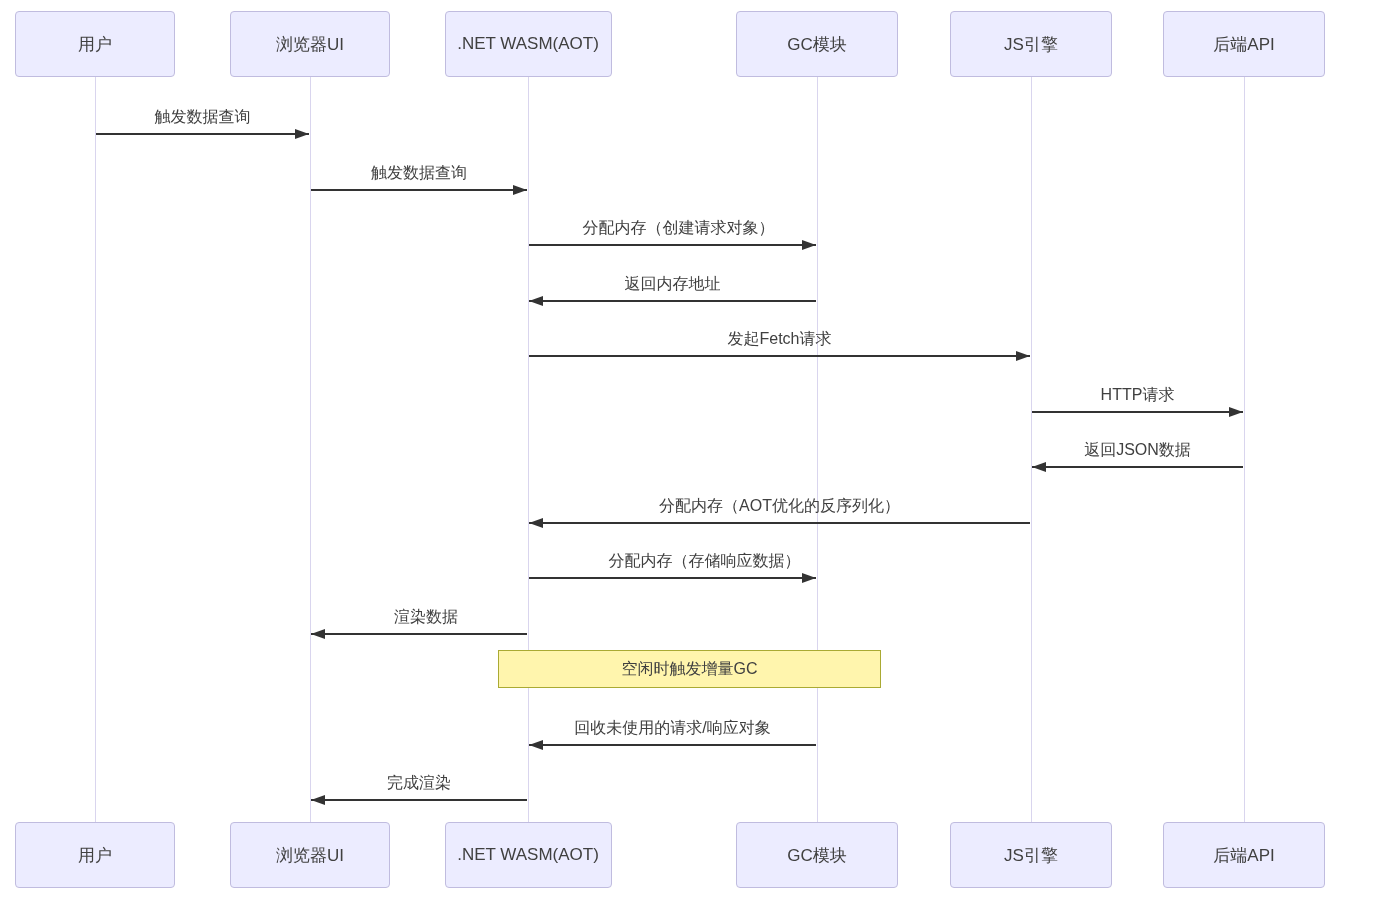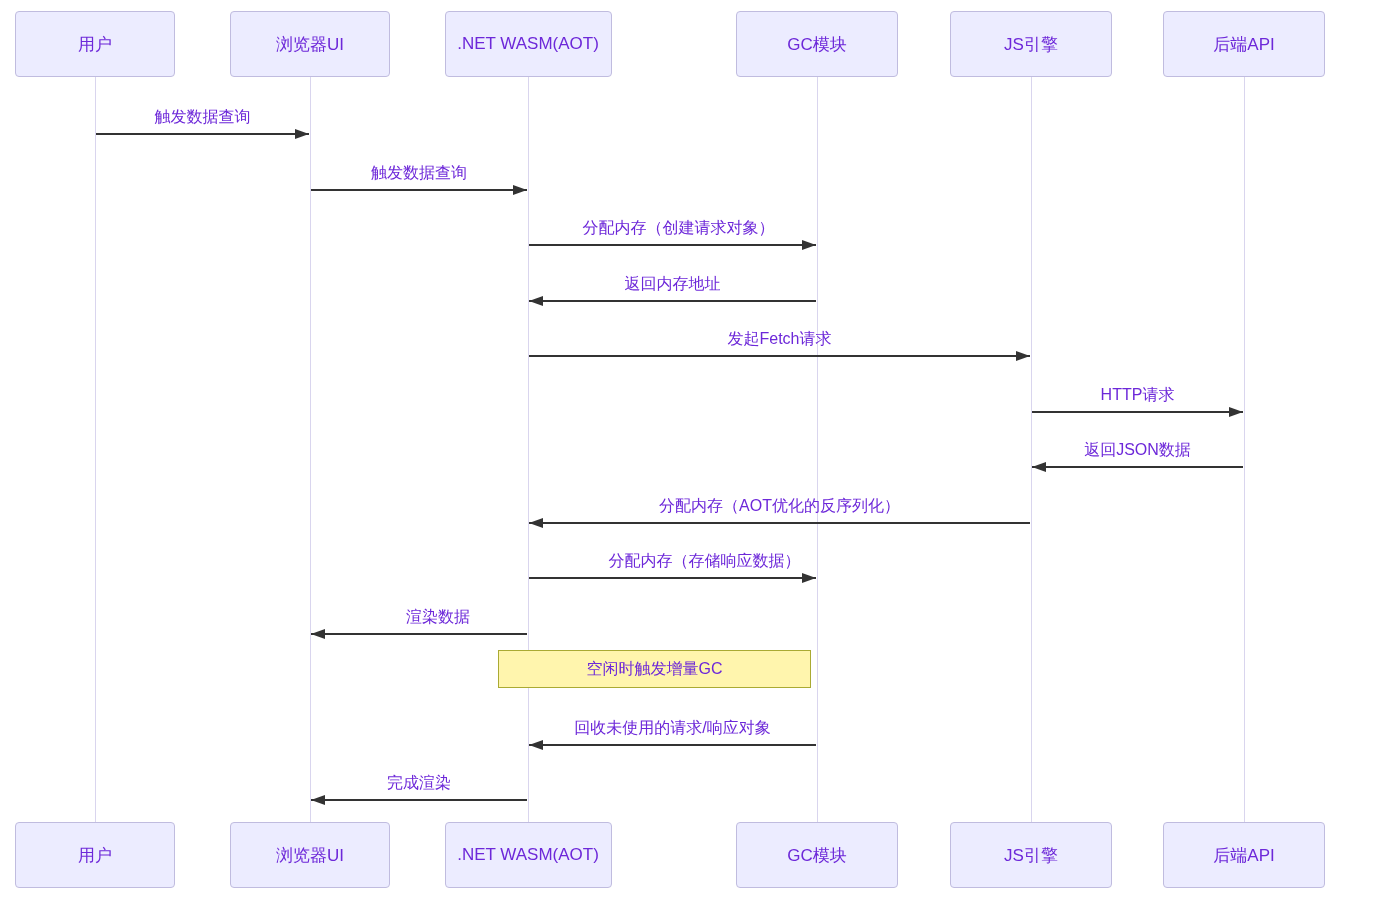--- a/index.html
+++ b/index.html
@@ -22,21 +22,21 @@
   .msg-line{height:2px;}
   .arrowhead{width:0;height:0;}
   .note-box{
     display:flex;align-items:center;justify-content:center;
     border:1px solid;box-sizing:border-box;font-size:16px;white-space:nowrap;
   }
 </style>
 </head>
 <body>
 
-<div id="stage" style="width: 1380px; height: 904px; color: #6d28d9;">
+<div id="stage" style="width: 1380px; height: 904px; color: #404040;">
     <div class="abs lifeline" style="left: 94.5px; top: 77px; height: 745px; background: rgb(217, 213, 238);"></div>
     <div class="abs lifeline" style="left: 309.5px; top: 77px; height: 745px; background: rgb(217, 213, 238);"></div>
     <div class="abs lifeline" style="left: 527.5px; top: 77px; height: 745px; background: rgb(217, 213, 238);"></div>
     <div class="abs lifeline" style="left: 816.5px; top: 77px; height: 745px; background: rgb(217, 213, 238);"></div>
     <div class="abs lifeline" style="left: 1030.5px; top: 77px; height: 745px; background: rgb(217, 213, 238);"></div>
     <div class="abs lifeline" style="left: 1243.5px; top: 77px; height: 745px; background: rgb(217, 213, 238);"></div>
     <div class="abs actor-box" style="left: 15px; top: 11px; width: 160px; height: 66px; background: rgb(236, 236, 255); border-color: rgb(192, 188, 223);">用户</div>
     <div class="abs actor-box" style="left: 15px; top: 822px; width: 160px; height: 66px; background: rgb(236, 236, 255); border-color: rgb(192, 188, 223);">用户</div>
     <div class="abs actor-box" style="left: 230px; top: 11px; width: 160px; height: 66px; background: rgb(236, 236, 255); border-color: rgb(192, 188, 223);">浏览器UI</div>
     <div class="abs actor-box" style="left: 230px; top: 822px; width: 160px; height: 66px; background: rgb(236, 236, 255); border-color: rgb(192, 188, 223);">浏览器UI</div>
@@ -68,23 +68,23 @@
     <div class="abs arrowhead" style="top: 407px; border-top: 5px solid transparent; border-bottom: 5px solid transparent; left: 1229px; border-left: 14px solid rgb(51, 51, 51);"></div>
     <div class="abs msg-label" style="left: 1031px; top: 440px; width: 213px;">返回JSON数据</div>
     <div class="abs msg-line" style="left: 1031px; top: 466px; width: 211px; margin-left: 1px; background: rgb(51, 51, 51);"></div>
     <div class="abs arrowhead" style="top: 462px; border-top: 5px solid transparent; border-bottom: 5px solid transparent; left: 1032px; border-right: 14px solid rgb(51, 51, 51);"></div>
     <div class="abs msg-label" style="left: 528px; top: 496px; width: 503px;">分配内存（AOT优化的反序列化）</div>
     <div class="abs msg-line" style="left: 528px; top: 522px; width: 501px; margin-left: 1px; background: rgb(51, 51, 51);"></div>
     <div class="abs arrowhead" style="top: 518px; border-top: 5px solid transparent; border-bottom: 5px solid transparent; left: 529px; border-right: 14px solid rgb(51, 51, 51);"></div>
     <div class="abs msg-label" style="left: 528px; top: 551px; width: 289px; margin-left: 32px;">分配内存（存储响应数据）</div>
     <div class="abs msg-line" style="left: 528px; top: 577px; width: 287px; margin-left: 1px; background: rgb(51, 51, 51);"></div>
     <div class="abs arrowhead" style="top: 573px; border-top: 5px solid transparent; border-bottom: 5px solid transparent; left: 802px; border-left: 14px solid rgb(51, 51, 51);"></div>
-    <div class="abs msg-label" style="left: 310px; top: 607px; width: 218px; padding-left: 19px;">渲染数据</div>
+    <div class="abs msg-label" style="left: 298px; top: 607px; width: 218px; padding-left: 19px;">渲染数据</div>
     <div class="abs msg-line" style="left: 310px; top: 633px; width: 216px; margin-left: 1px; background: rgb(51, 51, 51);"></div>
     <div class="abs arrowhead" style="top: 629px; border-top: 5px solid transparent; border-bottom: 5px solid transparent; left: 311px; border-right: 14px solid rgb(51, 51, 51);"></div>
     <div class="abs msg-label" style="left: 528px; top: 718px; width: 289px;">回收未使用的请求/响应对象</div>
     <div class="abs msg-line" style="left: 528px; top: 744px; width: 287px; margin-left: 1px; background: rgb(51, 51, 51);"></div>
     <div class="abs arrowhead" style="top: 740px; border-top: 5px solid transparent; border-bottom: 5px solid transparent; left: 529px; border-right: 14px solid rgb(51, 51, 51);"></div>
     <div class="abs msg-label" style="left: 310px; top: 773px; width: 218px;">完成渲染</div>
     <div class="abs msg-line" style="left: 310px; top: 799px; width: 216px; margin-left: 1px; background: rgb(51, 51, 51);"></div>
     <div class="abs arrowhead" style="top: 795px; border-top: 5px solid transparent; border-bottom: 5px solid transparent; left: 311px; border-right: 14px solid rgb(51, 51, 51);"></div>
-    <div class="abs note-box" style="left: 498px; top: 650px; width: 313px; height: 38px; background: rgb(255, 245, 173); border-color: rgb(170, 170, 51);">空闲时触发增量GC</div>
+    <div class="abs note-box" style="left: 498px; top: 650px; width: 383px; height: 38px; background: rgb(255, 245, 173); border-color: rgb(170, 170, 51);">空闲时触发增量GC</div>
   </div>
 
 </body></html>

